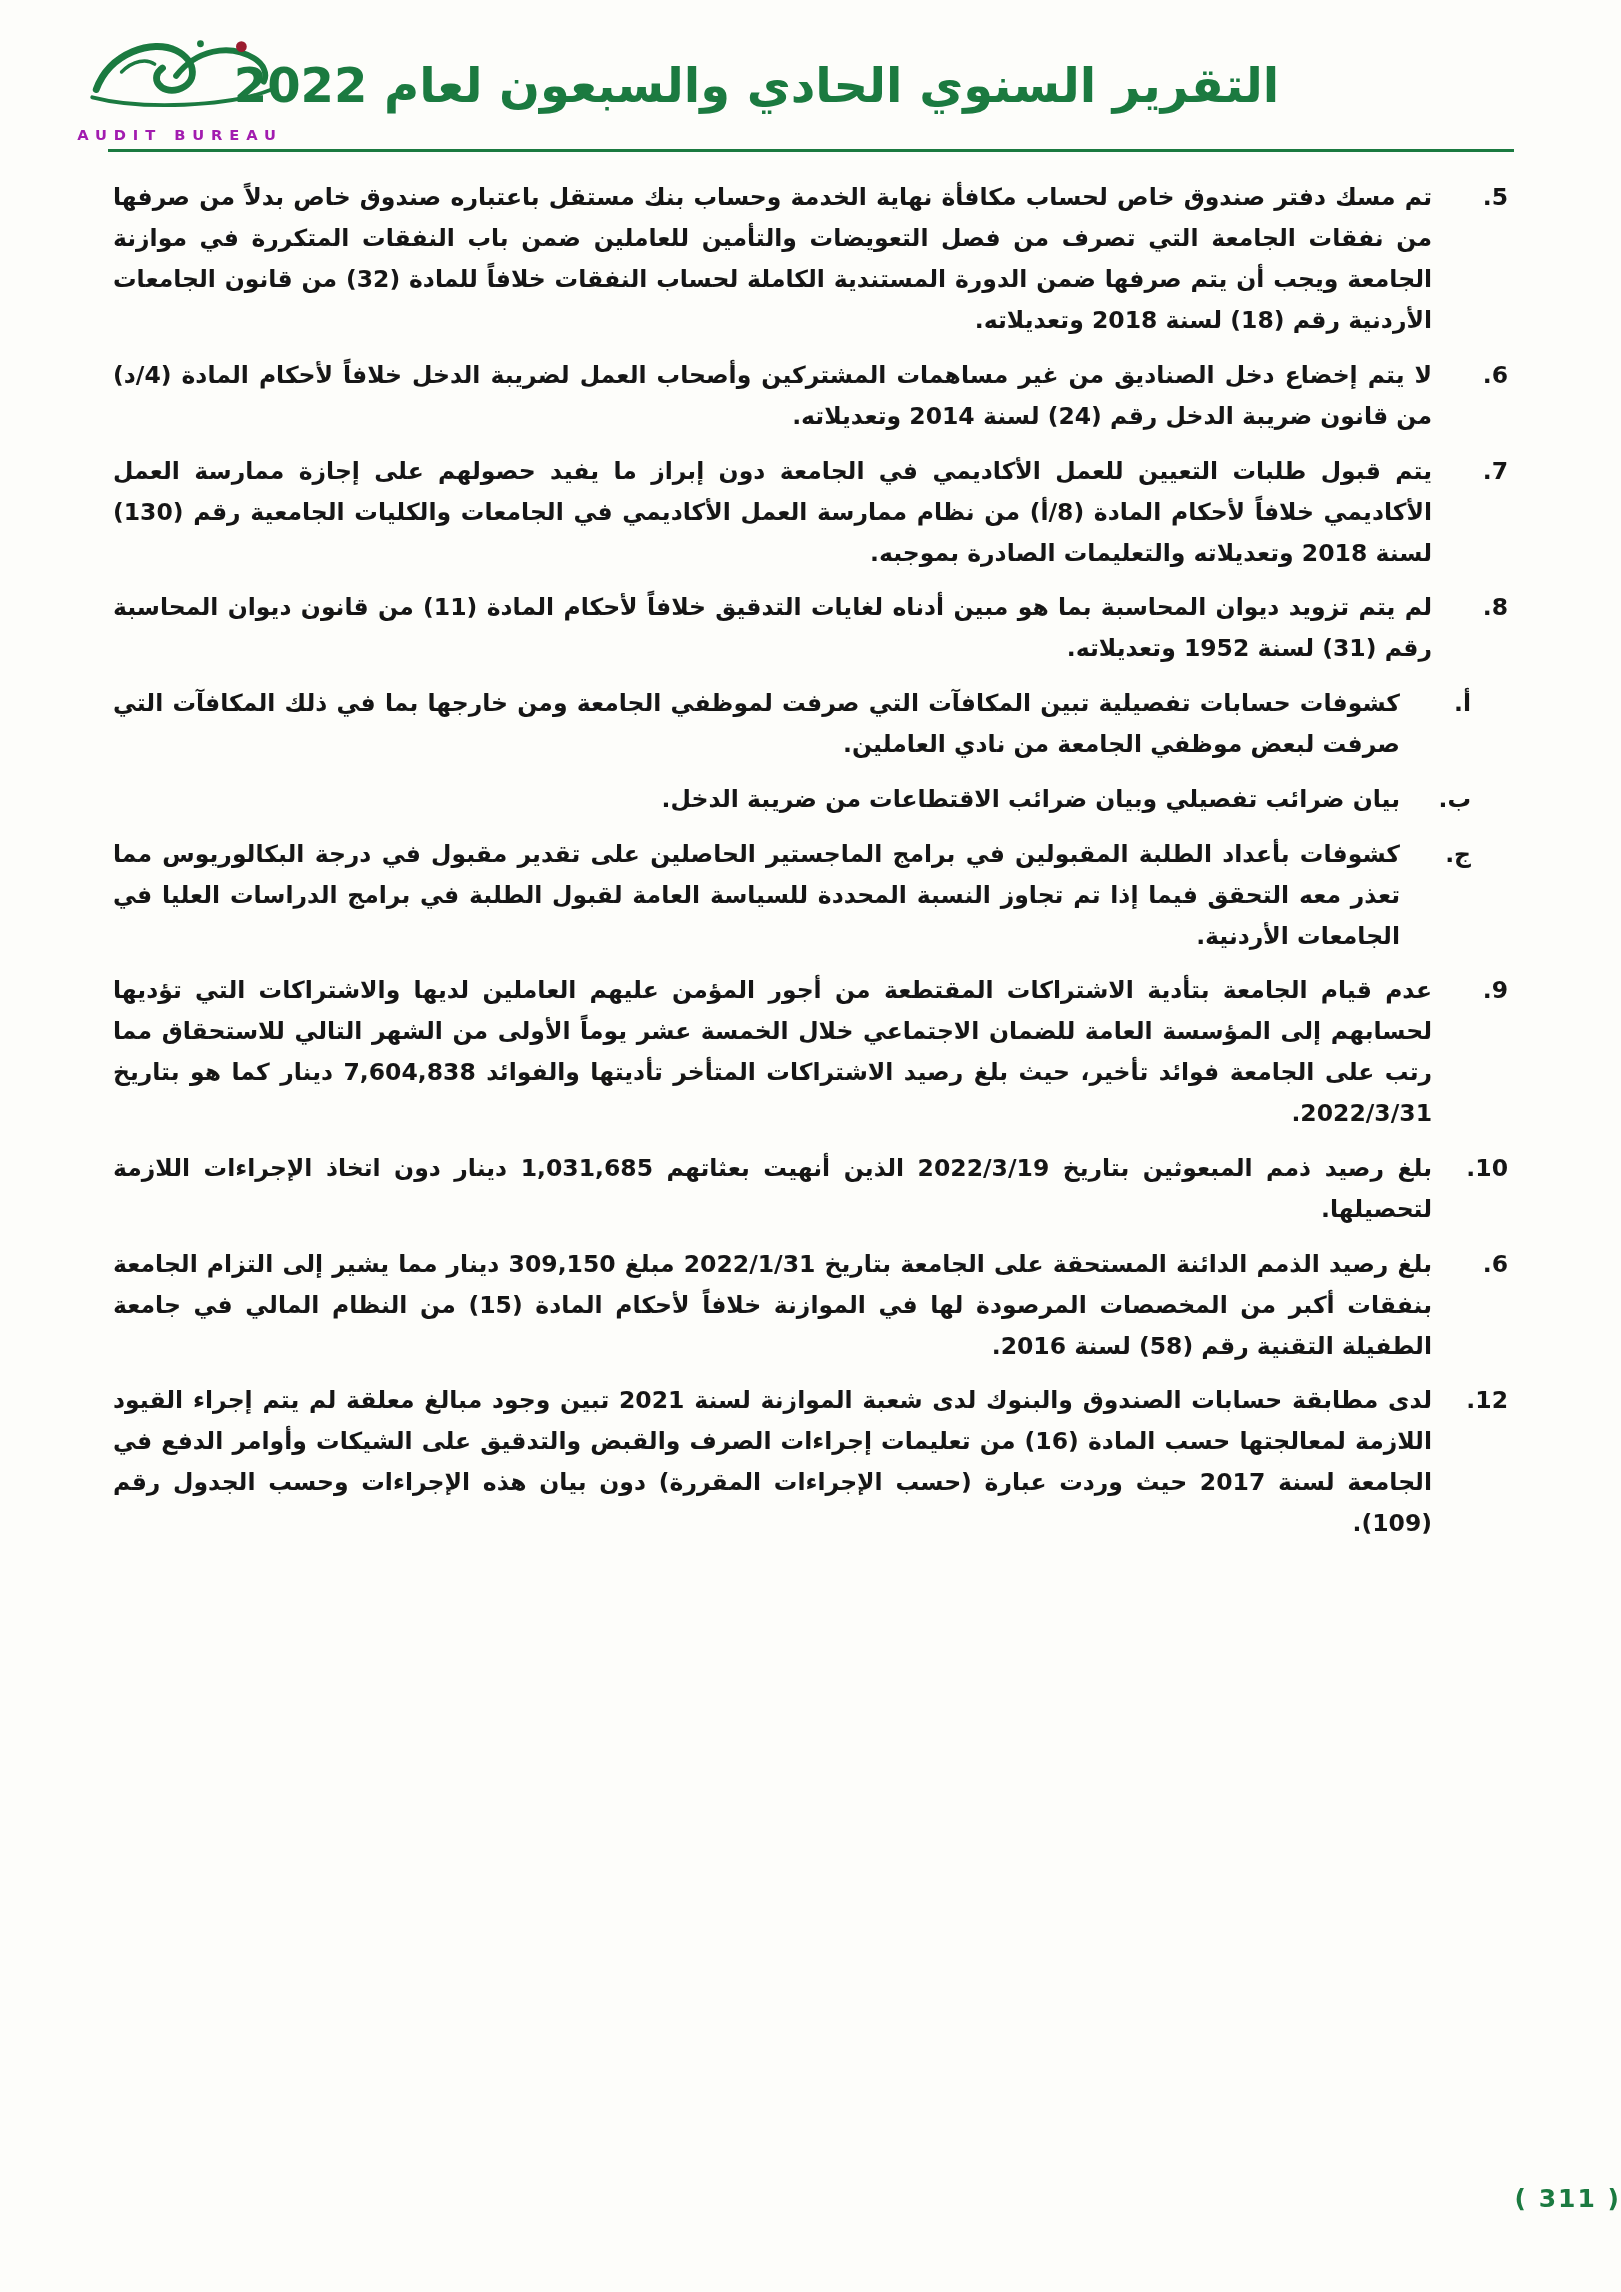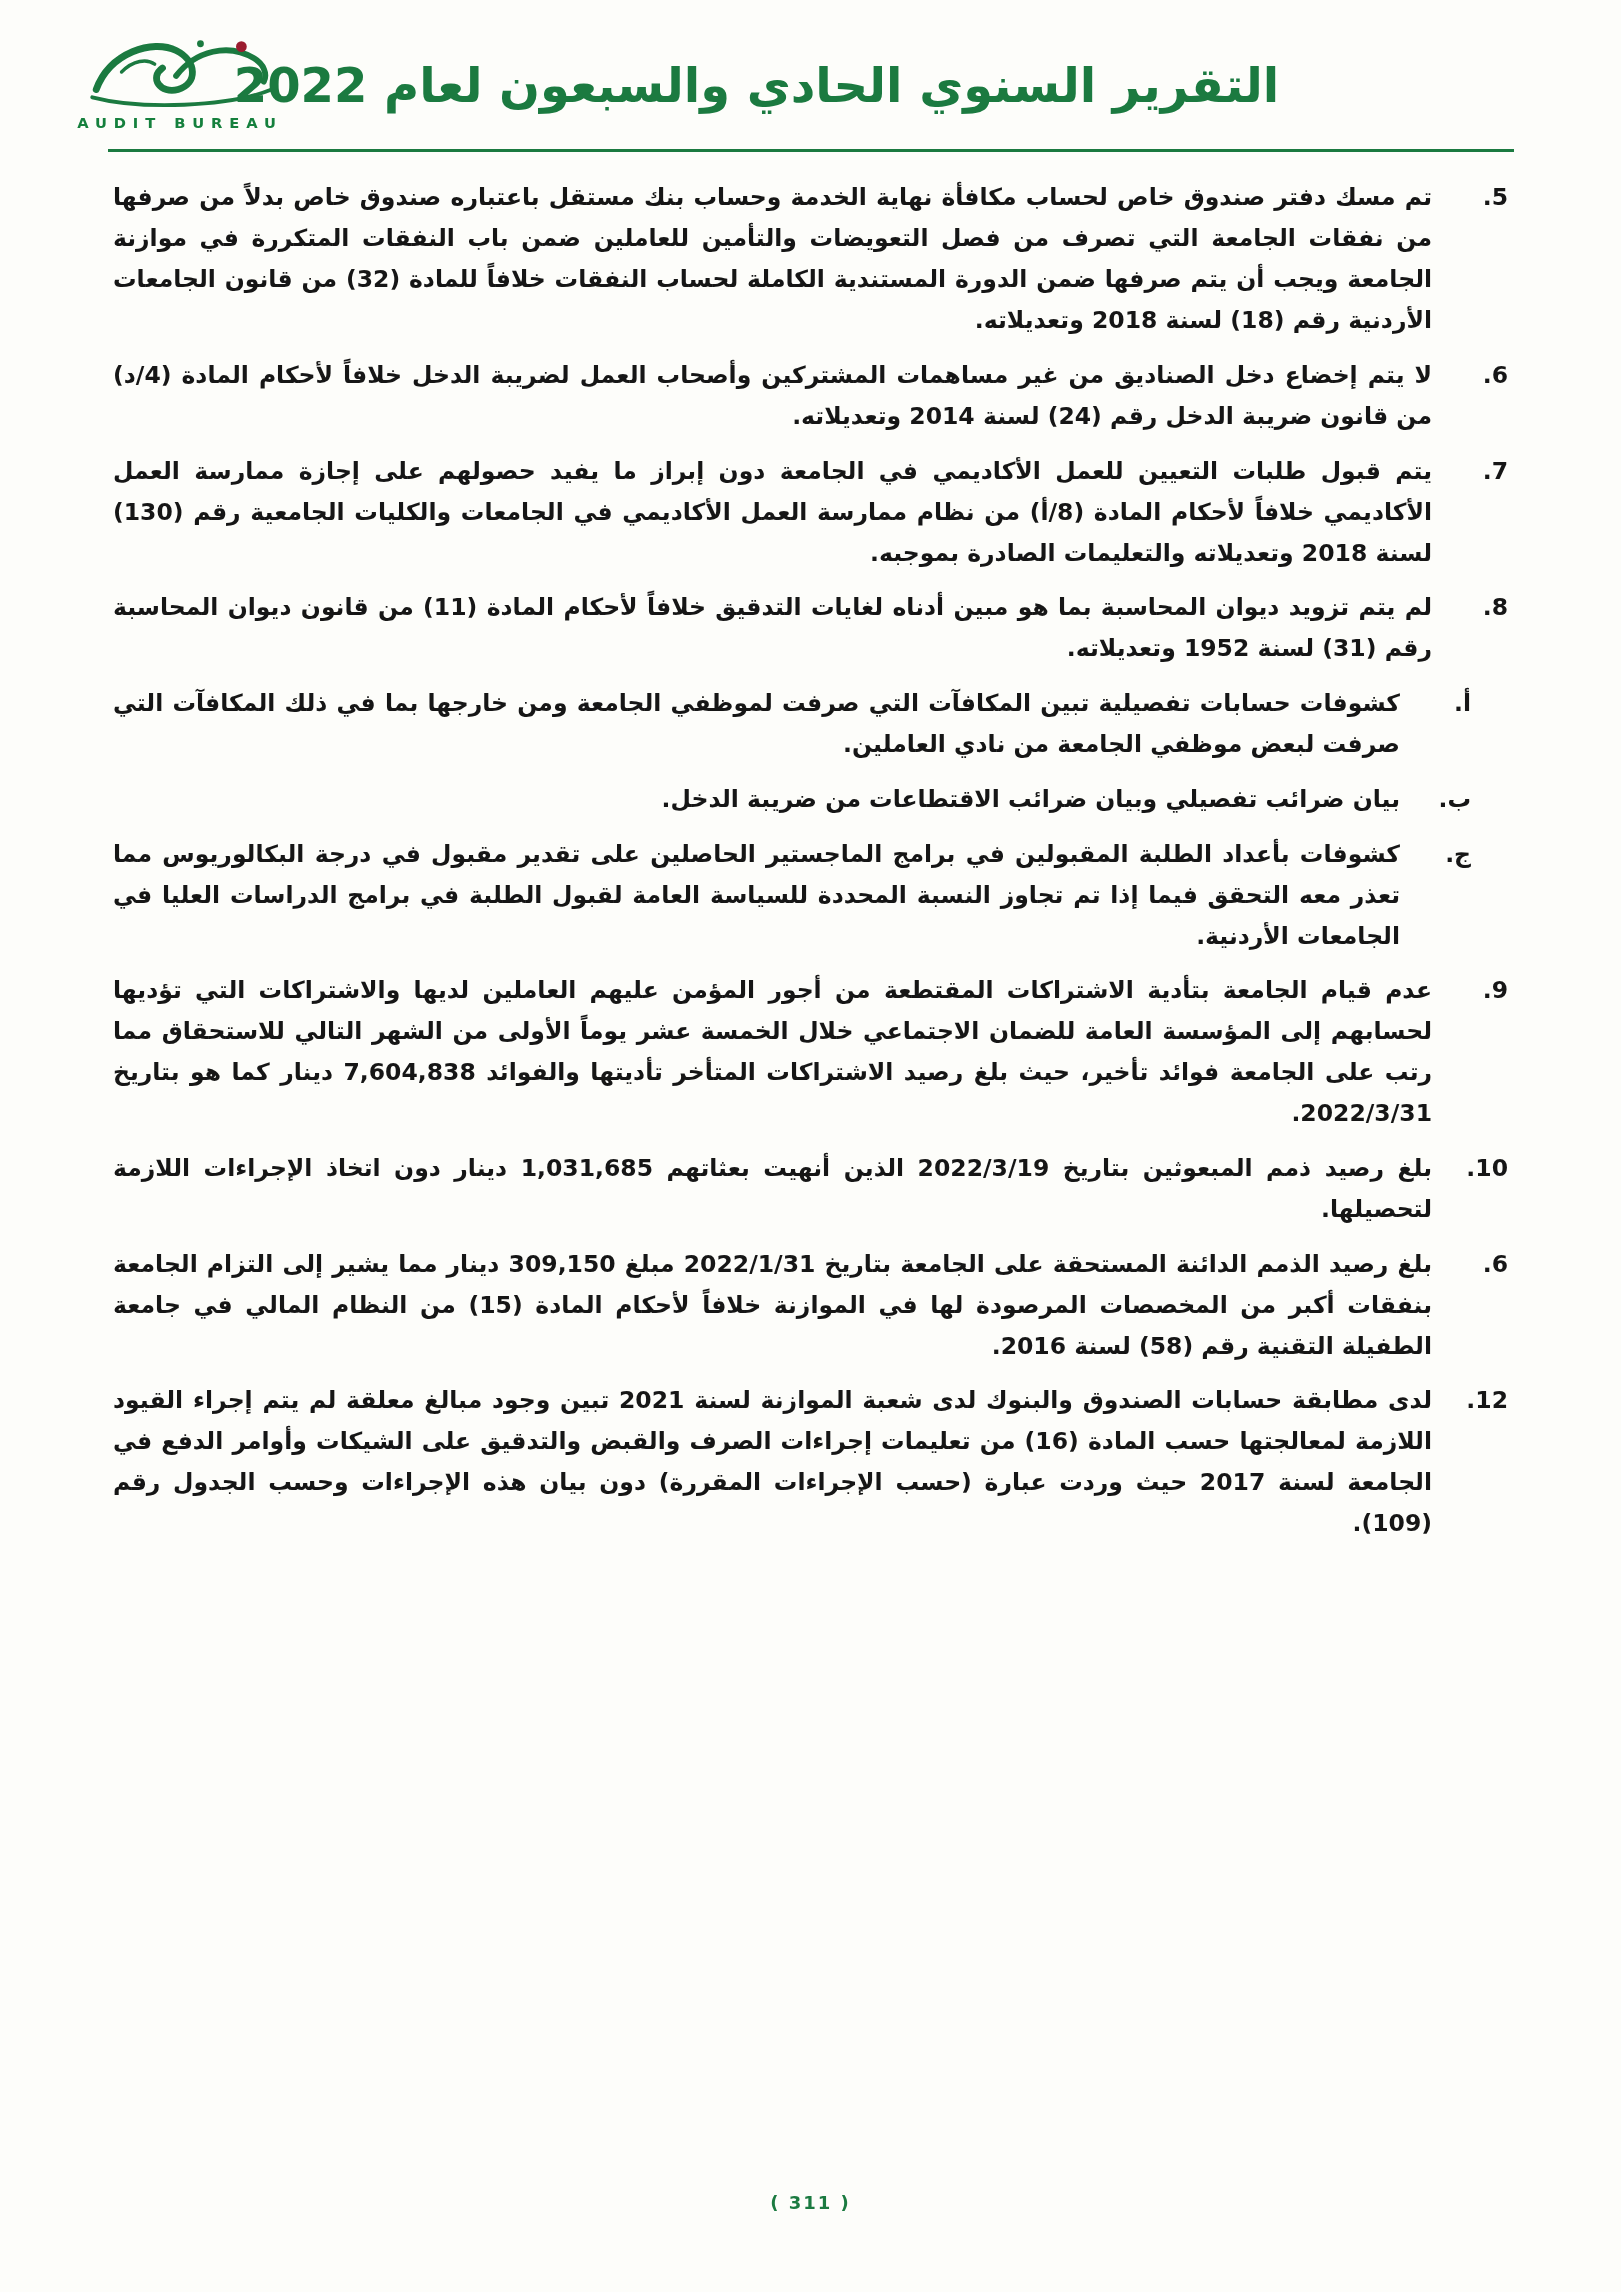--- a/index.html
+++ b/index.html
@@ -18,25 +18,25 @@
   .header { position: relative; height: 149px; }
   .logo {
     position: absolute;
     left: 76px;
     top: 33px;
     width: 208px;
     text-align: center;
   }
   .logo svg { display: block; margin: 0 auto; }
   .logo-caption {
-    margin-top: 5px;
+    margin-top: 17px;
     font-size: 14.7px;
     font-weight: bold;
     letter-spacing: 6.9px;
-    color: #15803d;
+    color: #a21caf;
     white-space: nowrap;
   }
   .title {
     position: absolute;
     top: 57px;
     left: 50%;
     transform: translateX(calc(-50% - 54px));
     direction: rtl;
     white-space: nowrap;
     font-size: 48px;
@@ -62,23 +62,23 @@
   .item .txt { flex: 1; }
   .sub { display: flex; margin: 0 37px 13.7px 0; }
   .sub .num { flex: 0 0 71px; }
   .sub .txt { flex: 1; }
   
   .footer {
     position: absolute;
     bottom: 80px;
     left: 0;
     right: 0;
-    text-align: center;
+    text-align: right;
     color: #1b7a40;
-    font-size: 18px;
+    font-size: 25px;
     font-weight: bold;
     letter-spacing: 2px;
   }
 </style>
 </head>
 <body>
 
 <div class="page">
 
   <header class="header">

